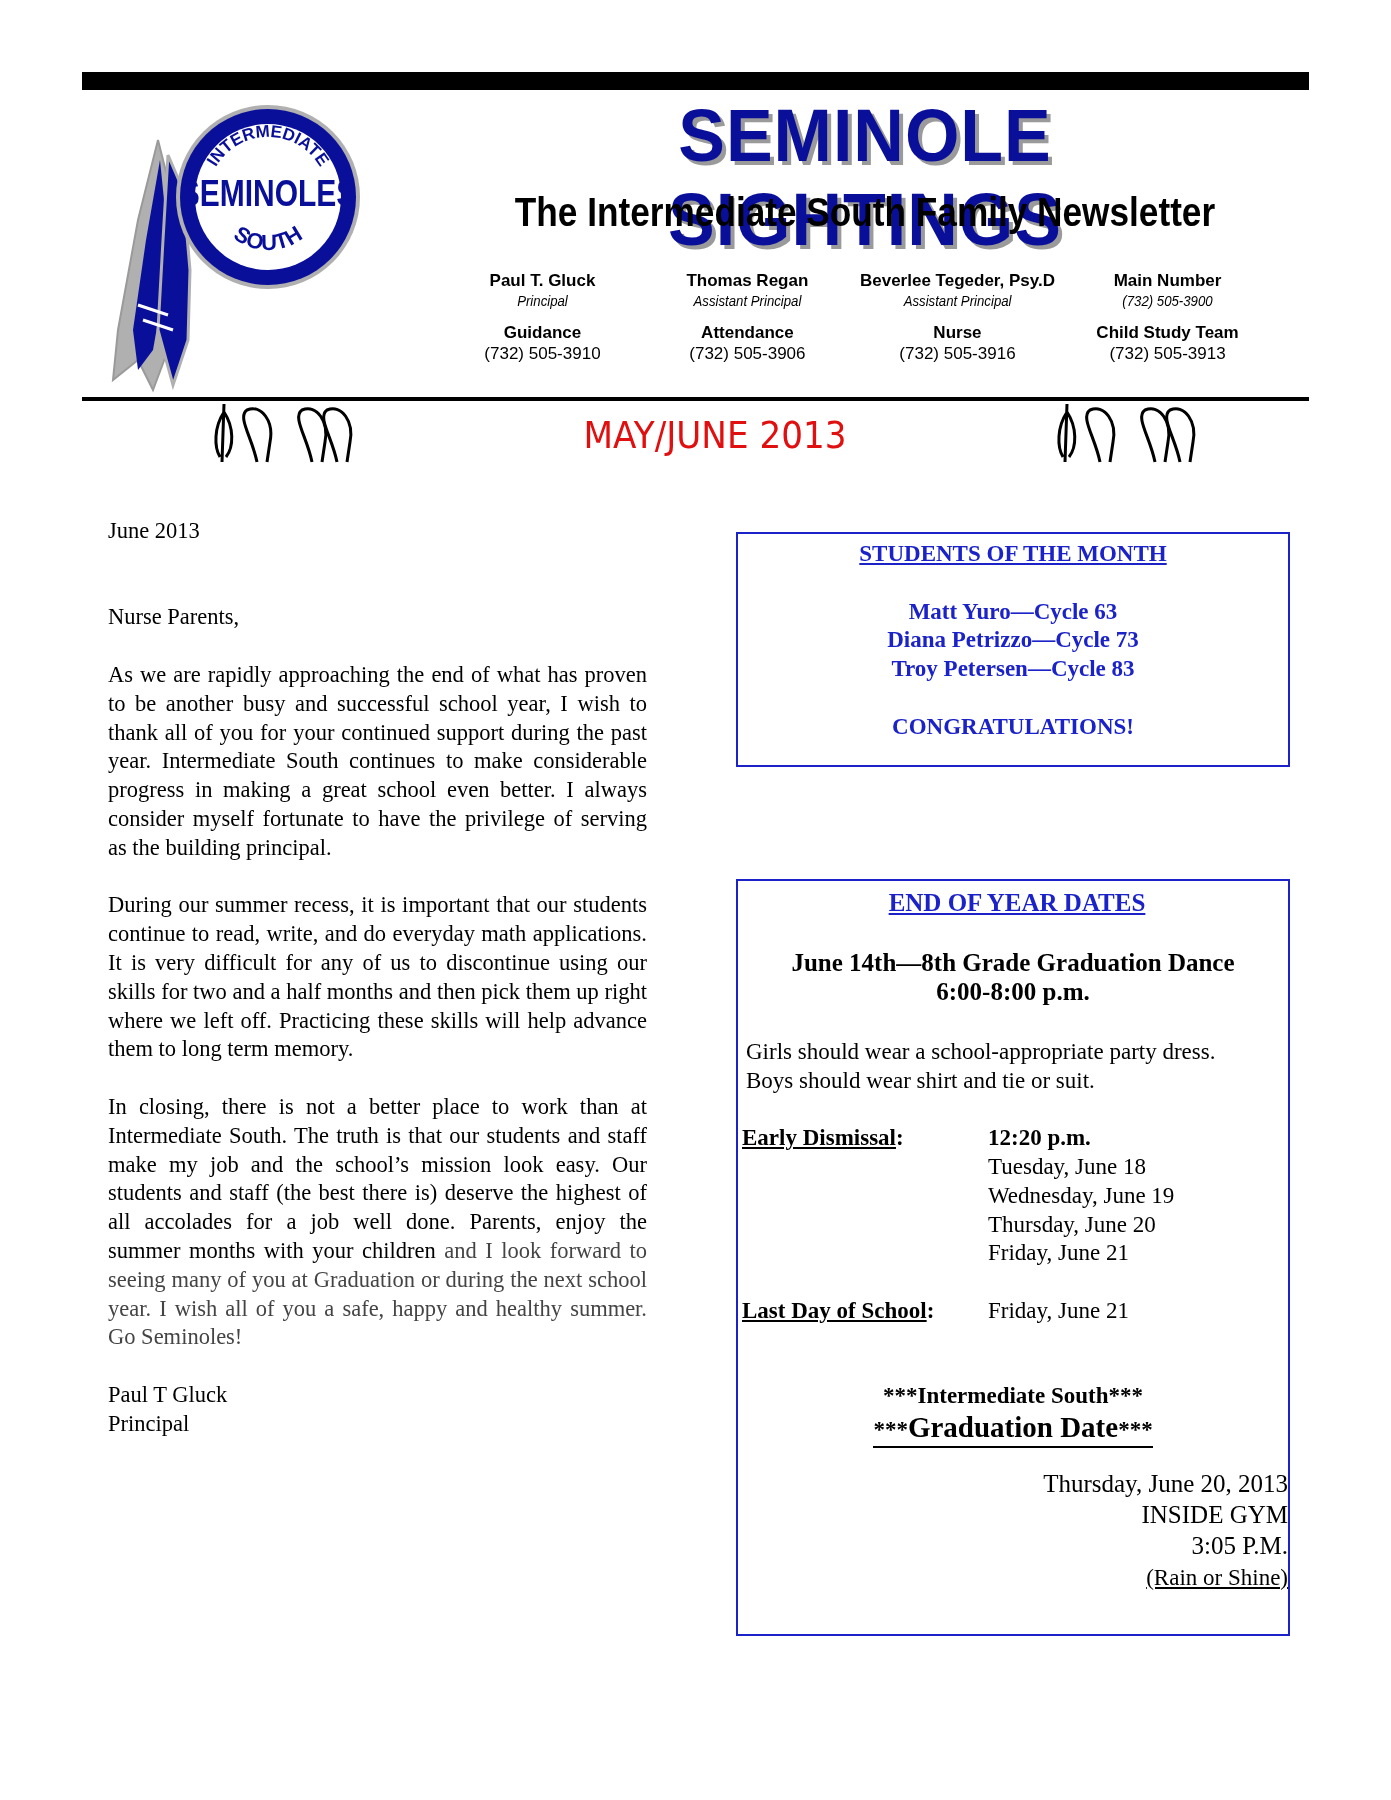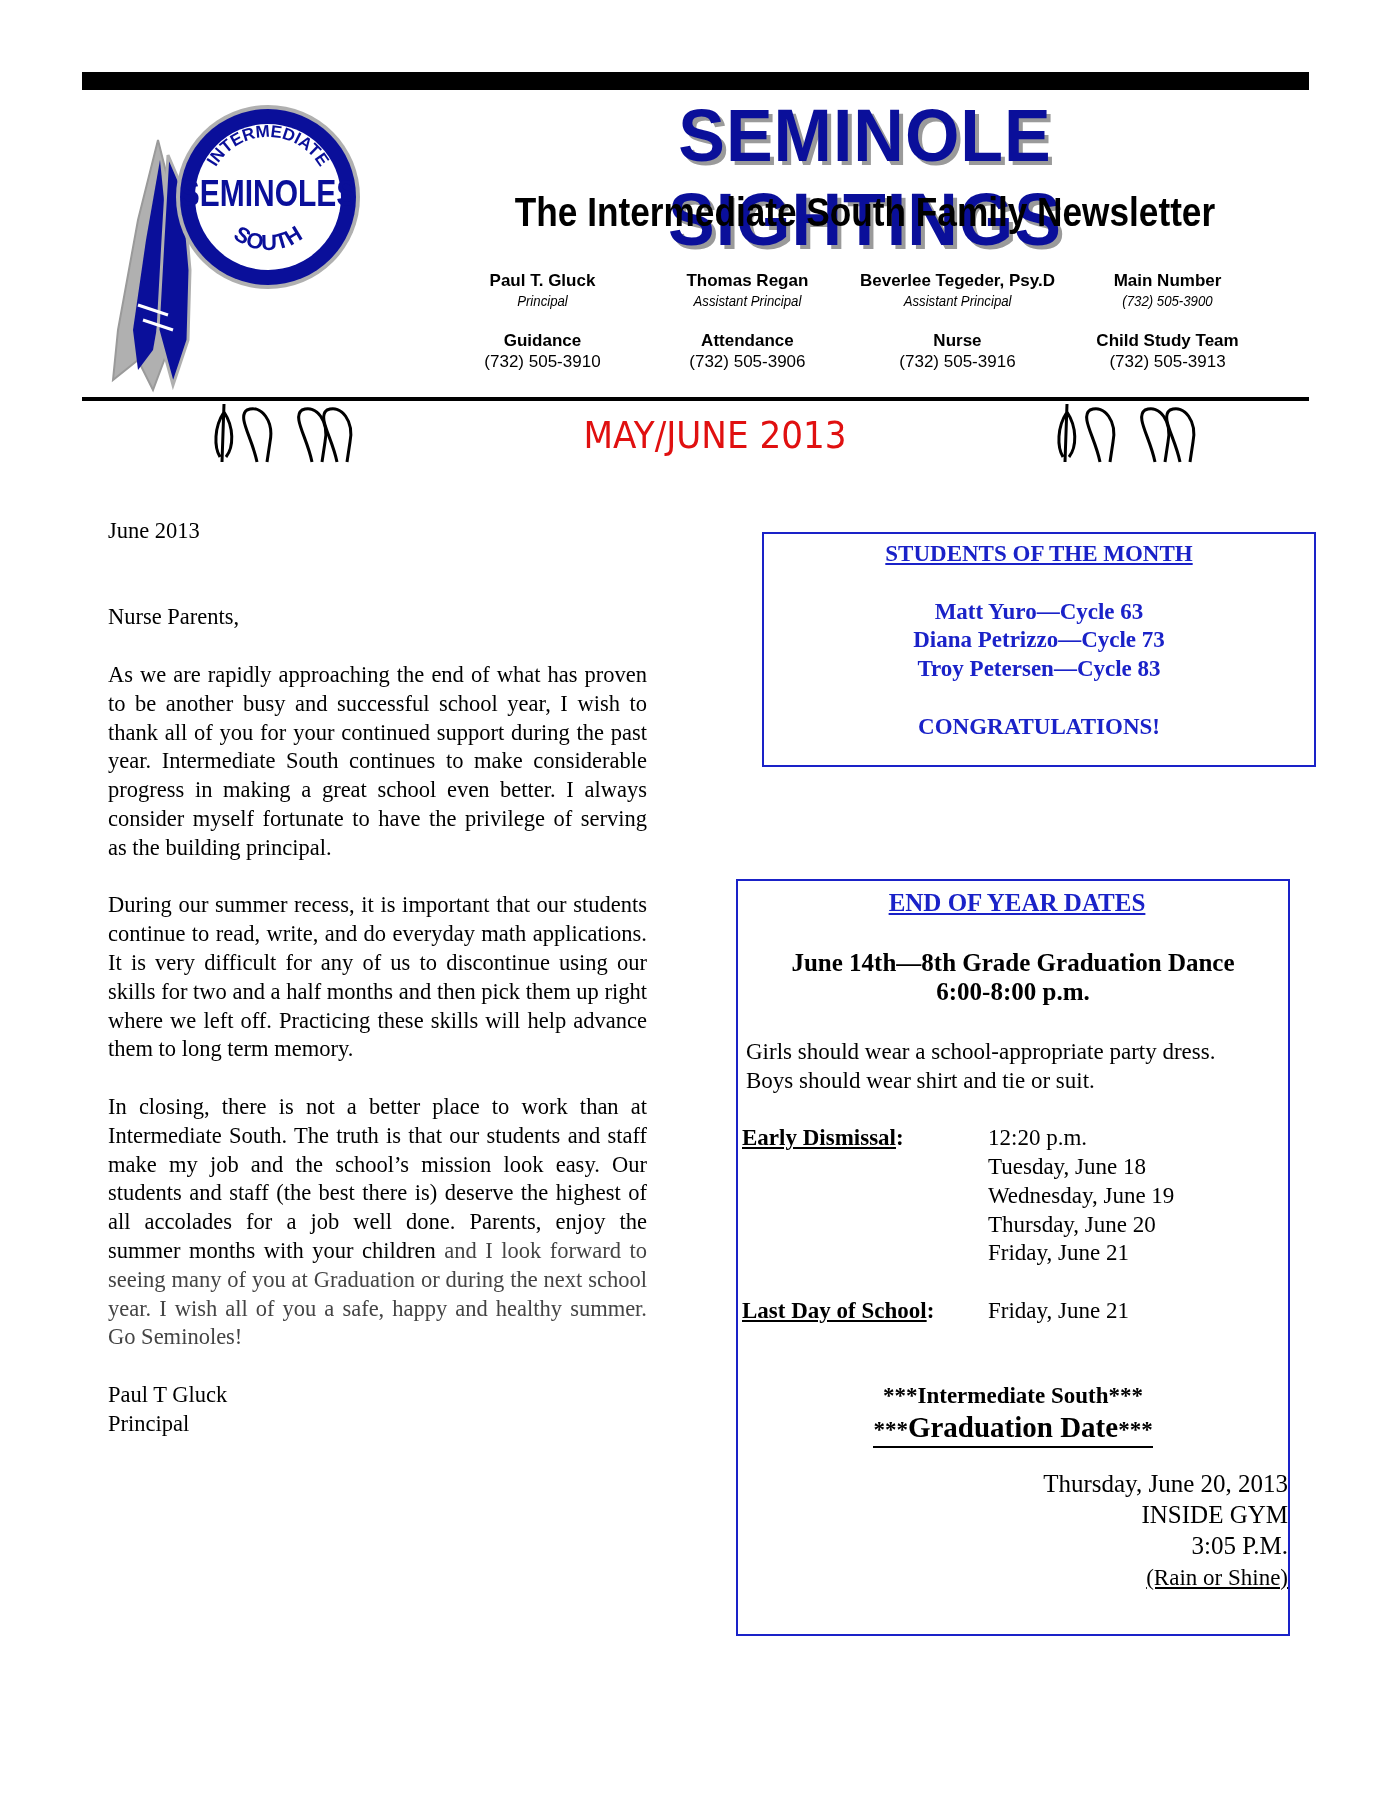--- a/index.html
+++ b/index.html
@@ -3,31 +3,31 @@
 <meta charset="utf-8">
 <style>
   html,body{margin:0;padding:0;background:#fff;}
   body{width:1391px;height:1800px;position:relative;overflow:hidden;font-family:"Liberation Serif",serif;color:#000;}
   .abs{position:absolute;}
   .topbar{left:82px;top:72px;width:1227px;height:18px;background:#000;}
   .divider{left:82px;top:397px;width:1227px;height:4px;background:#000;}
   .logo{left:98px;top:100px;width:280px;height:295px;}
   .title{left:495px;top:98px;width:740px;text-align:center;font-family:"Liberation Sans",sans-serif;font-weight:bold;font-size:70px;letter-spacing:1px;color:#0a0f9a;text-shadow:4px 4px 0 #9a9a9a;transform:scaleY(1.05);line-height:80px;}
   .subtitle{left:440px;top:188px;width:850px;text-align:center;font-family:"Liberation Sans",sans-serif;font-weight:bold;font-size:40px;line-height:48px;transform:scaleX(0.88);}
-  .staff{left:440px;top:270px;width:830px;display:grid;grid-template-columns:1fr 1fr 1.05fr 1fr;row-gap:20px;font-family:"Liberation Sans",sans-serif;text-align:center;}
+  .staff{left:440px;top:270px;width:830px;display:grid;grid-template-columns:1fr 1fr 1.05fr 1fr;row-gap:12px;font-family:"Liberation Sans",sans-serif;text-align:center;}
   .staff .cell .n{font-weight:bold;font-size:17px;line-height:21px;}
   .staff .cell .r{font-style:italic;font-size:15px;line-height:19px;transform:scaleX(0.88);}
   .staff .cell .p{font-size:17px;line-height:21px;}
   .feathers{top:402px;width:170px;height:62px;}
   .month{left:500px;top:410px;width:430px;text-align:center;color:#e01010;font-family:"DejaVu Sans",sans-serif;font-size:38px;line-height:50px;transform:scaleX(0.9);}
   .letter{left:108px;top:517px;width:539px;font-size:22.5px;line-height:28.8px;text-align:justify;}
   .letter p{margin:0 0 28.8px 0;}
   .letter .gray{color:#444;}
   .box{border:2px solid #1a22c8;background:#fff;}
-  .box1{left:736px;top:532px;width:550px;height:231px;color:#1a22c8;text-align:center;font-weight:bold;font-size:23px;line-height:28.8px;margin-left:26px;}
+  .box1{left:736px;top:532px;width:550px;height:231px;color:#1a22c8;text-align:center;font-weight:bold;font-size:23px;line-height:28.8px;}
   .box1 .h{text-decoration:underline;margin-top:6px;}
   .box2{left:736px;top:879px;width:550px;height:753px;font-size:23px;line-height:28.8px;}
   .box2 .h{color:#1a22c8;text-decoration:underline;font-weight:bold;text-align:center;font-size:25px;margin-top:8px;padding-left:8px;}
   .box2 .event{text-align:center;font-weight:bold;font-size:25px;line-height:29px;margin-top:30px;}
   .box2 .note{margin:32px 8px 0 8px;font-size:23px;}
   .row{display:flex;padding-left:4px;}
   .row .lbl{width:246px;font-weight:bold;}
   .row .lbl u{text-decoration:underline;}
   .grad{text-align:center;margin-top:56px;font-weight:bold;}
   .grad .gd{font-size:29px;display:inline-block;border-bottom:2.5px solid #000;line-height:32px;}
@@ -141,21 +141,21 @@
     <div>6:00-8:00 p.m.</div>
   </div>
   <div class="note">
     <div>Girls should wear a school-appropriate party dress.</div>
     <div>Boys should wear shirt and tie or suit.</div>
   </div>
   <div style="height:28.8px"></div>
   <div class="row">
     <div class="lbl"><u>Early Dismissal</u>:</div>
     <div>
-      <div style="font-weight:normal">12:20 p.m.</div>
+      <div style="font-weight:bold">12:20 p.m.</div>
       <div>Tuesday, June 18</div>
       <div>Wednesday, June 19</div>
       <div>Thursday, June 20</div>
       <div>Friday, June 21</div>
     </div>
   </div>
   <div style="height:28.8px"></div>
   <div class="row">
     <div class="lbl"><u>Last Day of School</u>:</div>
     <div>Friday, June 21</div>

